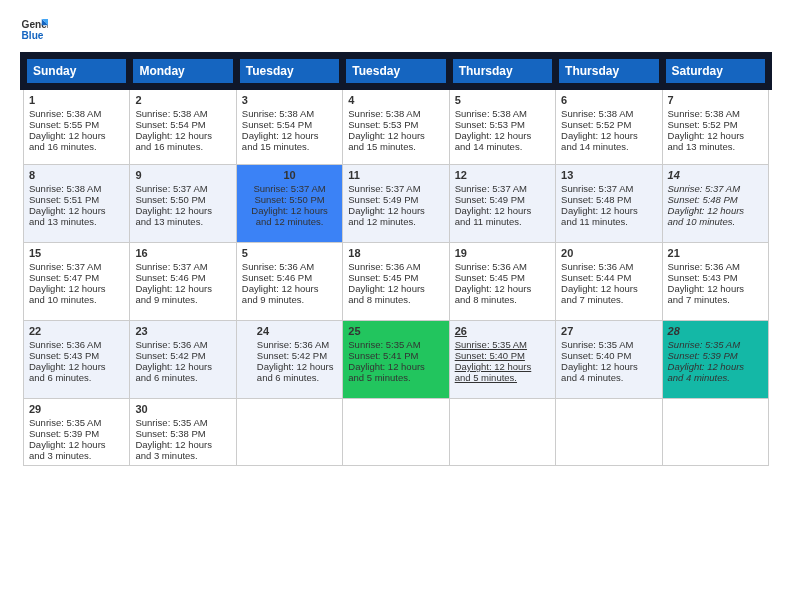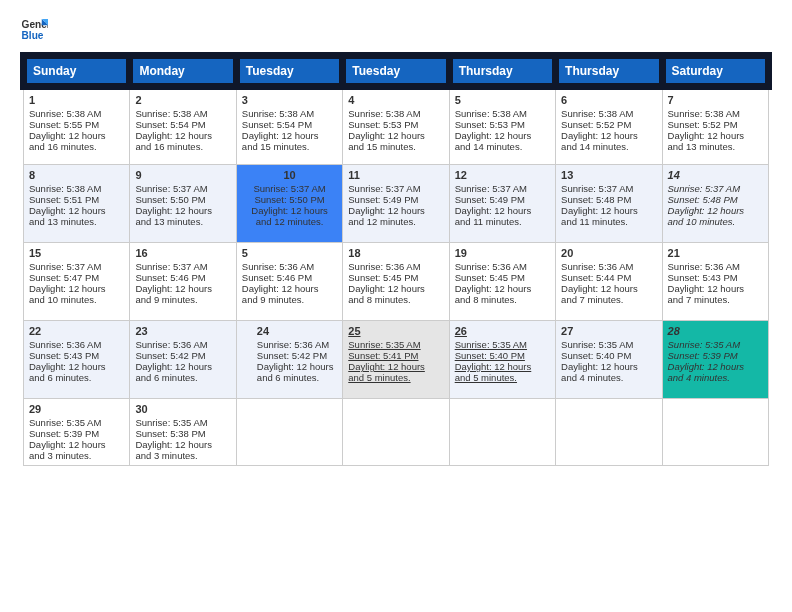--- a/index.html
+++ b/index.html
@@ -284,21 +284,21 @@
             <div>Daylight: 12 hours</div>
             <div>and 6 minutes.</div>
           </td>
           <td style="background: rgb(238, 242, 250); padding-left: 20px;">
             <span class="day-num">24</span>
             <div>Sunrise: 5:36 AM</div>
             <div>Sunset: 5:42 PM</div>
             <div>Daylight: 12 hours</div>
             <div>and 6 minutes.</div>
           </td>
-          <td style="background: #e5e5e5; text-decoration: underline;">
+          <td style="background: #22c55e;">
             <span class="day-num">25</span>
             <div>Sunrise: 5:35 AM</div>
             <div>Sunset: 5:41 PM</div>
             <div>Daylight: 12 hours</div>
             <div>and 5 minutes.</div>
           </td>
           <td style="background: rgb(238, 242, 250); text-decoration: underline;">
             <span class="day-num">26</span>
             <div>Sunrise: 5:35 AM</div>
             <div>Sunset: 5:40 PM</div>

